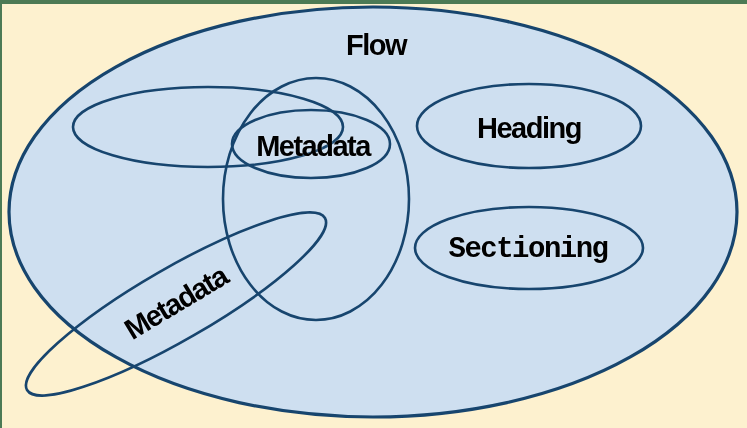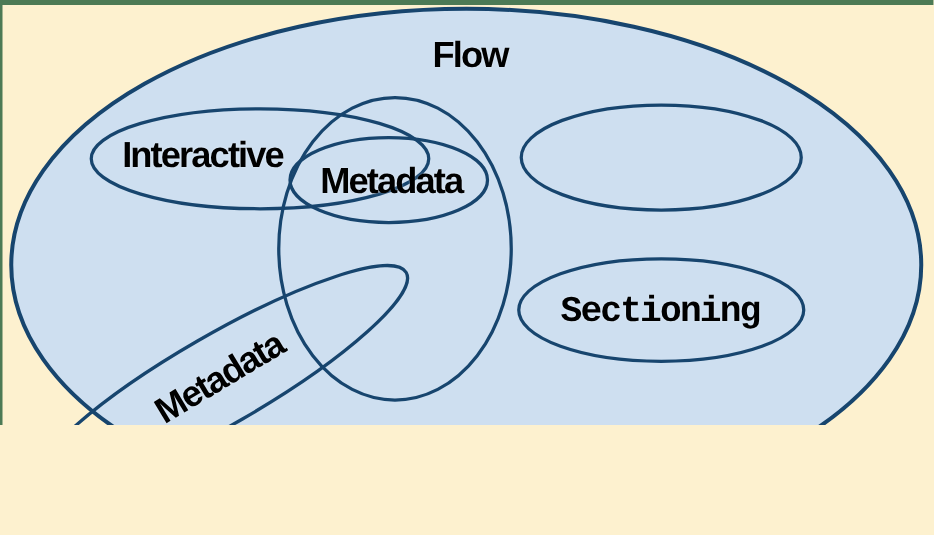--- a/index.html
+++ b/index.html
@@ -4,21 +4,21 @@
 <style>
   html, body {
     margin: 0;
     padding: 0;
     background: #FDF1CF;
     font-family: "Liberation Sans", sans-serif;
   }
   .stage {
     position: relative;
     width: 747px;
-    height: 340px;
+    height: 428px;
     background: #FDF1CF;
     overflow: hidden;
   }
   .frame-top {
     position: absolute;
     left: 0; top: 0;
     width: 747px; height: 4px;
     background: #4C7A55;
     z-index: 3;
   }
@@ -79,20 +79,20 @@
     <ellipse class="set-outline" cx="311" cy="144" rx="79" ry="34"></ellipse>
 
     <ellipse class="set-outline" cx="529" cy="126" rx="112" ry="42"></ellipse>
 
     <ellipse class="set-outline" cx="529" cy="248" rx="114" ry="41"></ellipse>
 
     <ellipse class="set-outline" cx="176" cy="304" rx="172" ry="36" transform="rotate(-30 176 304)"></ellipse>
   </svg>
 
   <div class="lbl lbl-flow">Flow</div>
-  <div class="lbl lbl-interactive">Interactive</div>
   <div class="lbl lbl-embedded">Metadata</div>
+  <div class="lbl lbl-heading">Heading</div>
   <div class="lbl lbl-sectioning">Sectioning</div>
   <div class="lbl lbl-metadata">Metadata</div>
 
   <div class="frame-top"></div>
   <div class="frame-left"></div>
 </div>
 
 </body></html>

